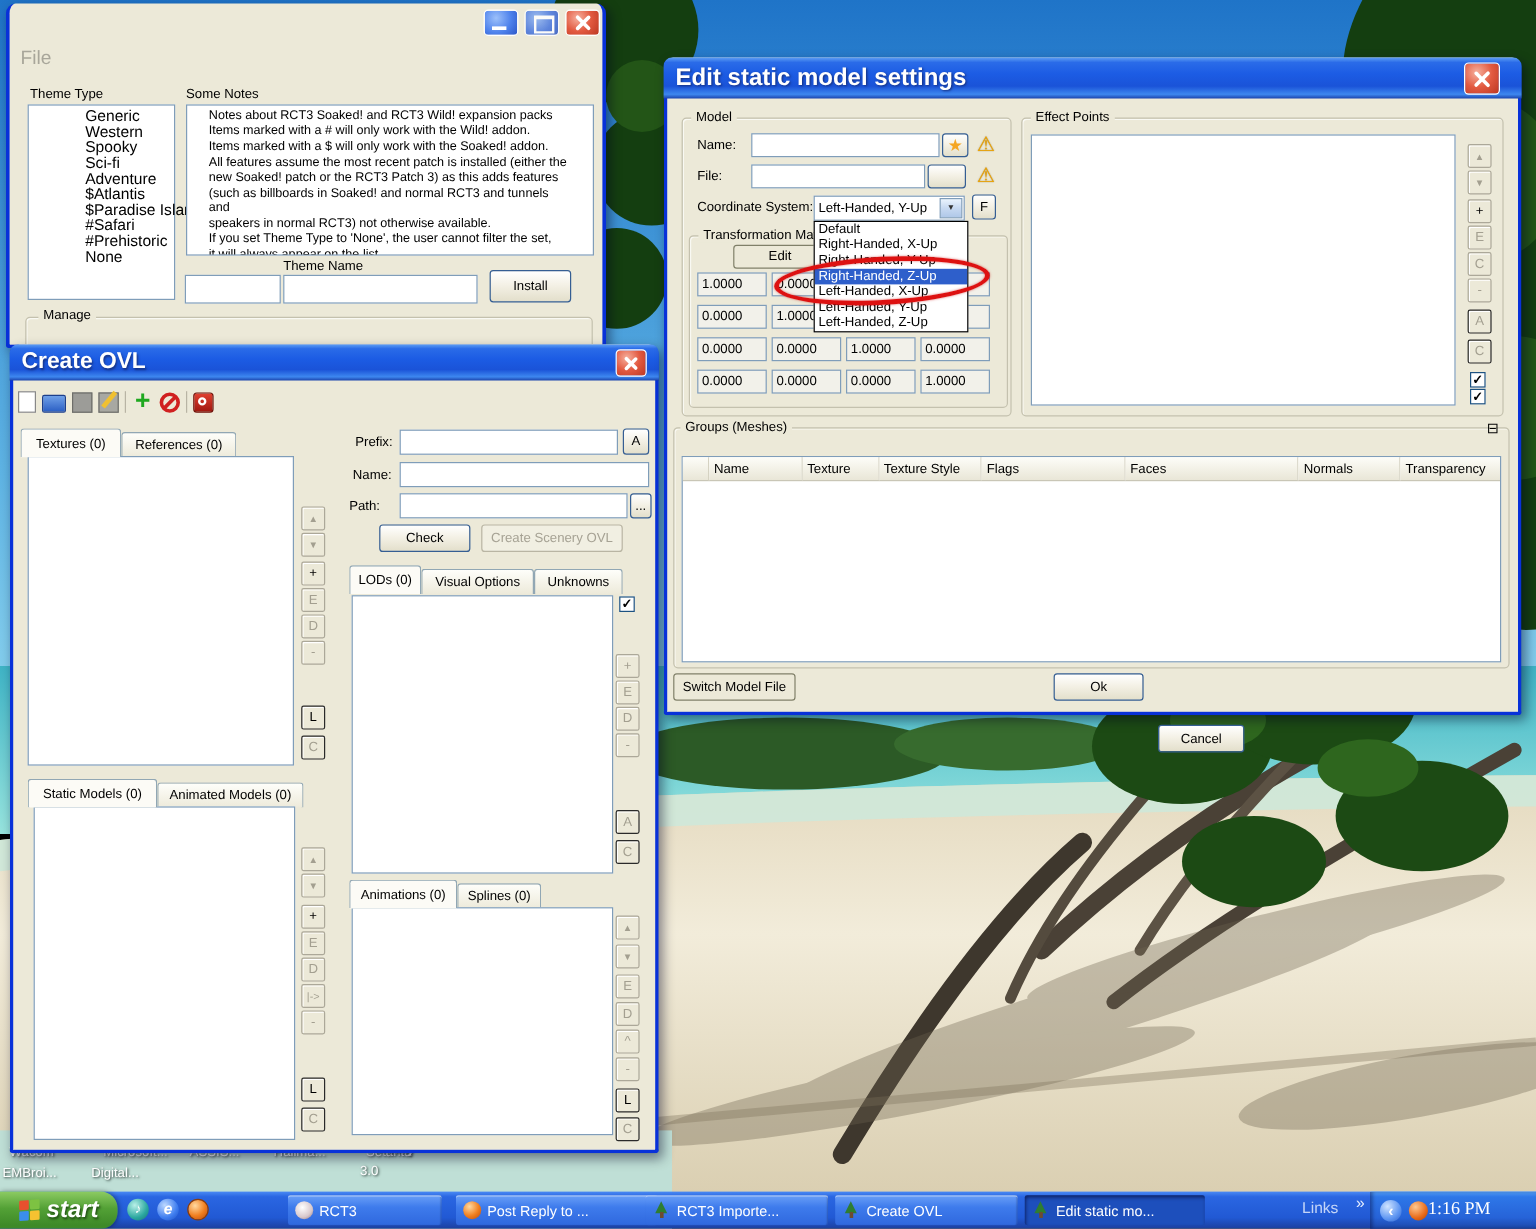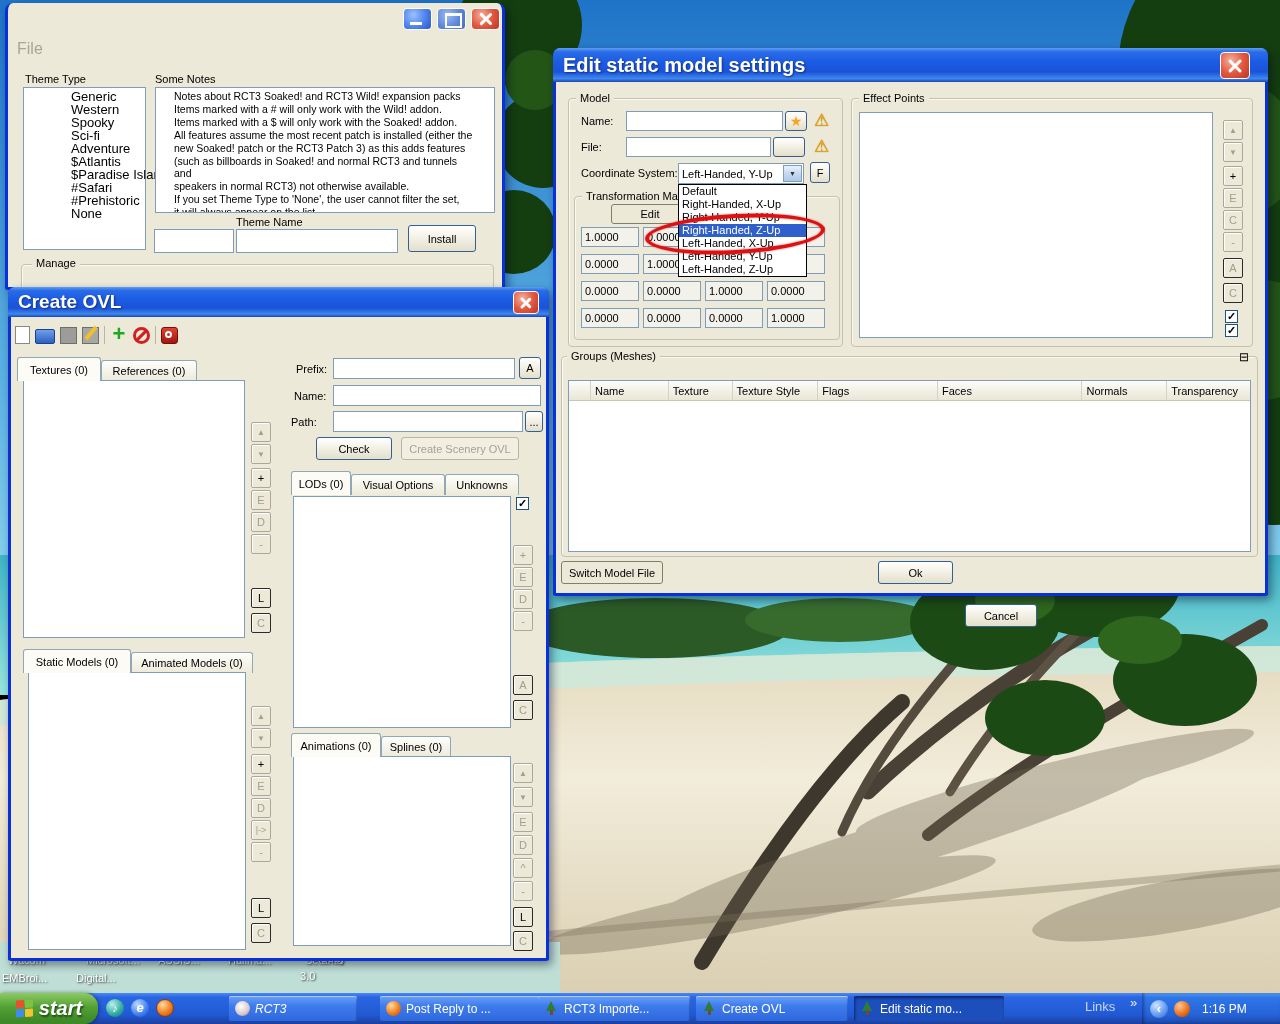--- a/index.html
+++ b/index.html
@@ -404,21 +404,21 @@
           <i style="background:#7DC242;"></i>
         <i style="background:#3B8EEA;"></i>
           <i style="background:#F5C231;"></i>
       </span>
       <span>start</span>
     </div>
     <div class="qli" style="left:106px;background:radial-gradient(circle at 35% 30%,#B9F0E8,#2BA8A0 60%,#176E78);color:#fff;font-size:11px;text-align:center;line-height:18px;">♪</div>
     <div class="qli" style="left:131px;background:radial-gradient(circle at 35% 30%,#BCD8FF,#3F7EF0 60%,#1C4CC0);color:#fff;font-style:italic;font-weight:bold;font-size:13px;text-align:center;line-height:17px;">e</div>
     <div class="qli" style="left:156px;background:radial-gradient(circle at 35% 30%,#FFD9A0,#F07E1E 55%,#B64A10);border:1px solid #8A3C0C;box-sizing:border-box;"></div>
 
-    <div class="titem" style="left:229px;width:128px;font-style:italic;">
+    <div class="titem" style="left:240px;width:128px;">
       <span class="tico" style="background:radial-gradient(circle at 40% 35%,#fff,#D8C8CC 60%,#8A6E78);border-radius:50%;"></span>
       <span>RCT3</span>
     </div>
     <div class="titem" style="left:380px;width:168px;">
       <span class="tico" style="background:radial-gradient(circle at 35% 30%,#FFD9A0,#F07E1E 55%,#B64A10);border-radius:50%;"></span>
       <span>Post Reply to ...</span>
     </div>
     <div class="titem" style="left:538px;width:152px;">
       <span class="tico tree"></span>
       <span>RCT3 Importe...</span>
@@ -431,17 +431,17 @@
       <span class="tico tree"></span>
       <span>Edit static mo...</span>
     </div>
 
     <div class="abs" style="left:1085px;top:6px;color:rgba(235,242,255,.8);font-size:13px;">Links</div>
     <div class="abs" style="left:1130px;top:2px;color:#E6EEFF;font-size:13px;">»</div>
 
     <div class="tray">
       <div style="margin-left:8px;width:18px;height:18px;border-radius:50%;background:radial-gradient(circle at 35% 30%,#CFE4FF,#5E96F2 60%,#2D5FC8);color:#fff;font-weight:bold;font-size:13px;display:flex;align-items:center;justify-content:center;">‹</div>
       <div style="margin-left:6px;width:16px;height:16px;border-radius:50%;background:radial-gradient(circle at 35% 30%,#FFC890,#E86A18 60%,#A63E08);"></div>
-      <div style="margin-left:12px;color:#fff;font-size:12px;">1:16 PM</div>
+      <div style="color:#fff;font-size:15px;font-family:Liberation Serif, serif;">1:16 PM</div>
     </div>
   </div>
 
 </div>
 
 </body></html>

